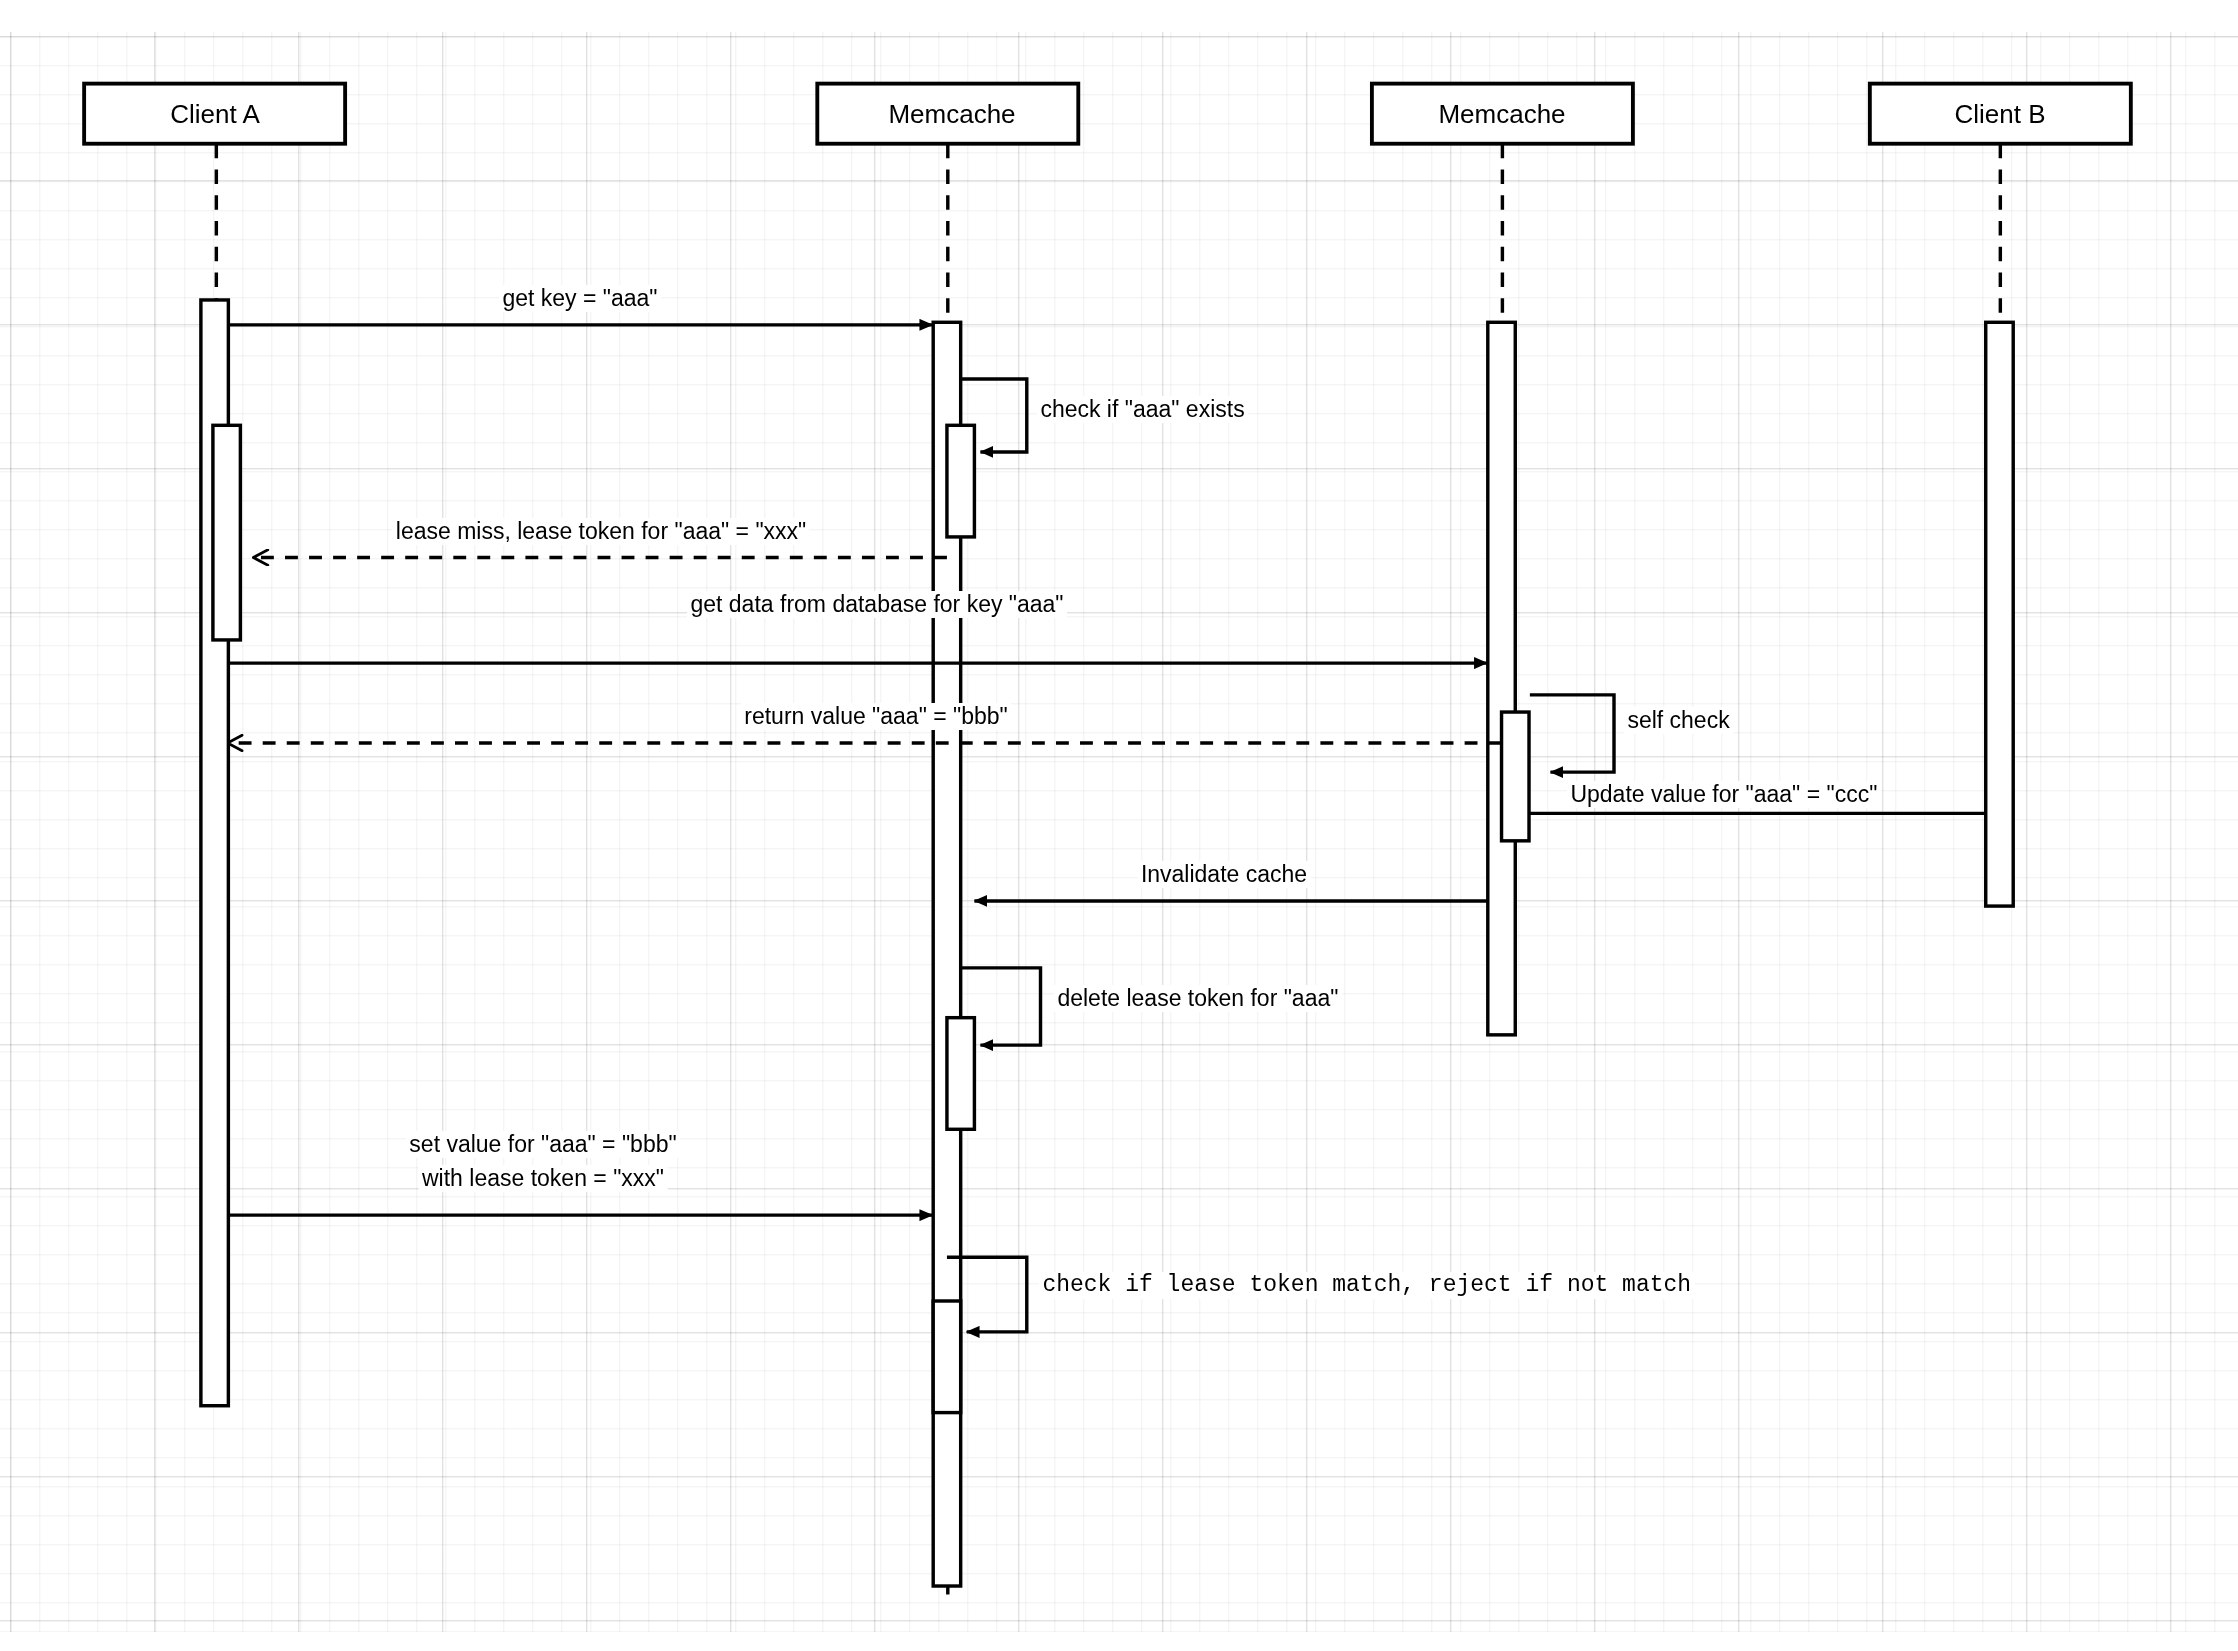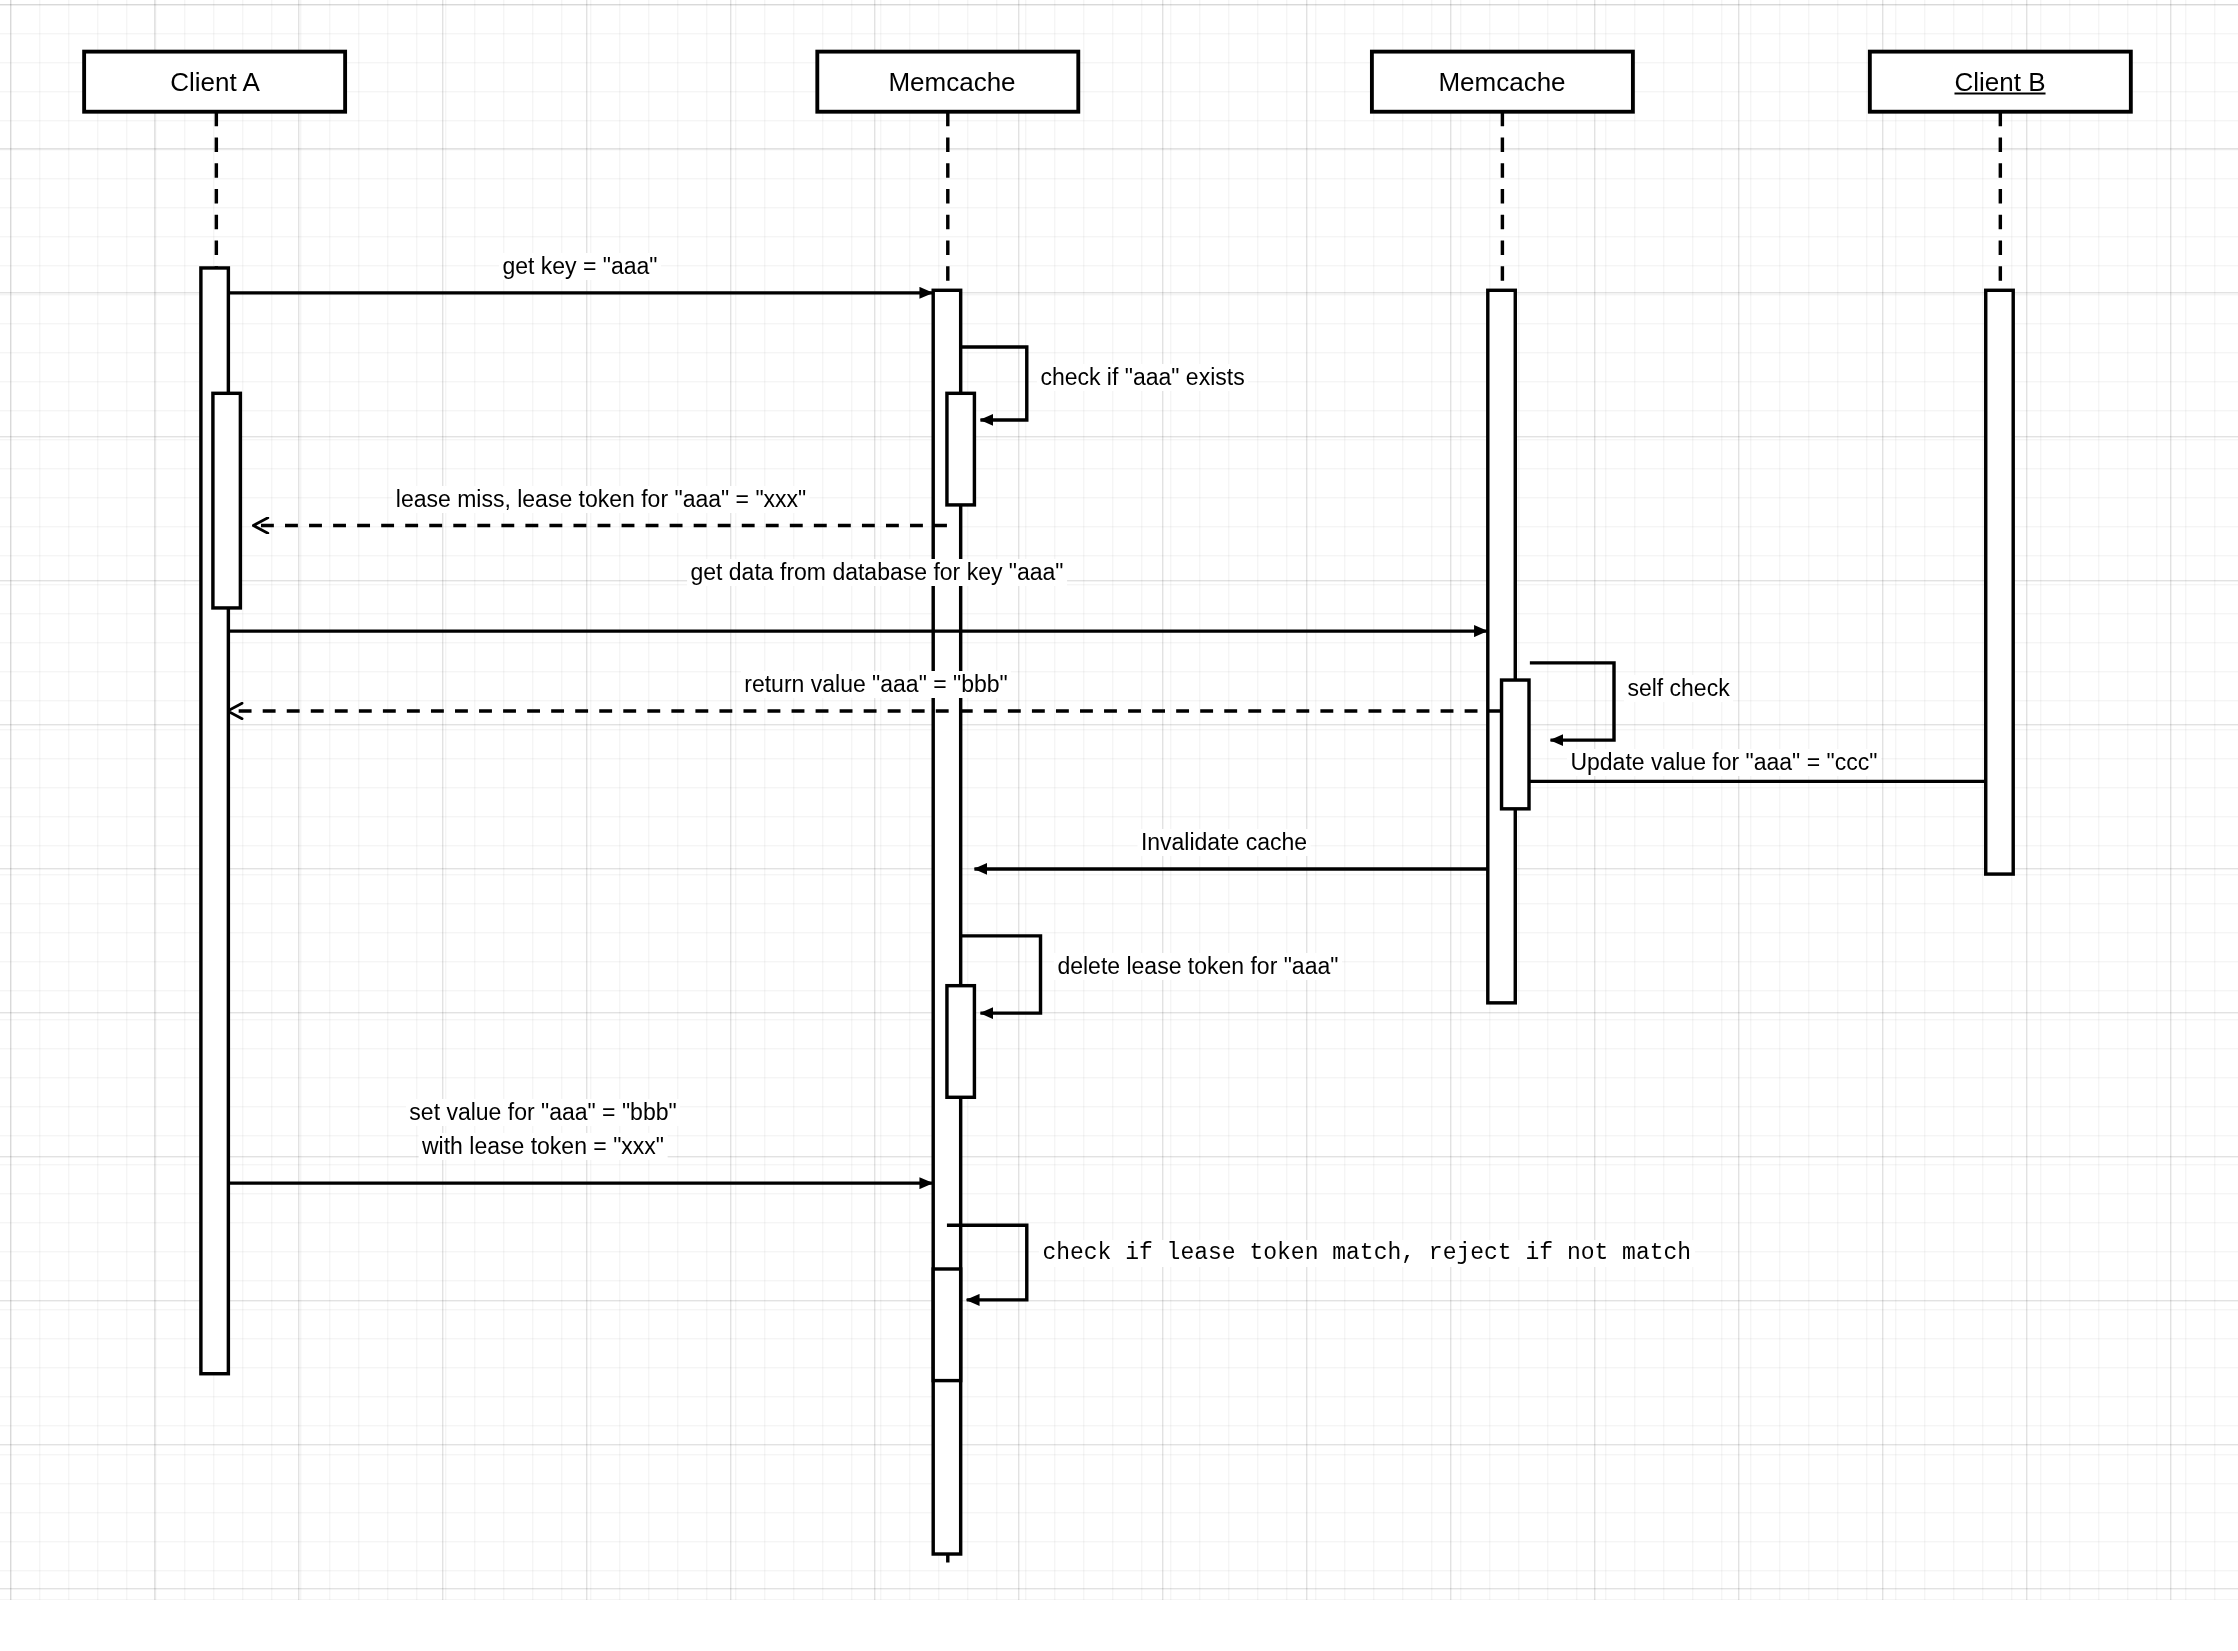--- a/index.html
+++ b/index.html
@@ -13,20 +13,21 @@
       linear-gradient(to right, rgba(0,0,0,0.16) 0.9px, transparent 0.9px),
       linear-gradient(to bottom, rgba(0,0,0,0.16) 0.9px, transparent 0.9px);
     background-size:
       29px 29px,
       29px 29px,
       144px 144px,
       144px 144px;
     background-position: 10.3px 4.3px, 10.3px 4.3px, 10.3px 4.3px, 10.3px 4.3px;
     overflow:hidden;
     font-family:"Liberation Sans", sans-serif;
+    margin-top:32px;
   }
   #svg{position:absolute;left:0;top:0;width:2239px;height:1652px;}
   .lbl{
     position:absolute;
     font-family:"Liberation Sans", sans-serif;
     font-size:23px;
     color:#000000;
     white-space:pre;
     line-height:1.18;
     background:#ffffff;
@@ -111,21 +112,21 @@
 
       <line x1="266" y1="1378" x2="1086" y2="1378" marker-end="url(#filledArrow)"></line>
 
       <path d="M1103,1427 L1196,1427 L1196,1514 L1126,1514" marker-end="url(#filledArrowL)"></path>
     </g>
   </svg>
 
   <div class="hdr-label" style="left:215px;top:82px;">Client A</div>
   <div class="hdr-label" style="left:952px;top:82px;">Memcache</div>
   <div class="hdr-label" style="left:1502px;top:82px;">Memcache</div>
-  <div class="hdr-label" style="left:2000px;top:82px;text-decoration:underline;">Client B</div>
+  <div class="hdr-label" style="left:2000px;top:82px;">Client B</div>
 
   <div class="lbl center" style="left:580px;top:253px;">get key = "aaa"</div>
 
   <div class="lbl" style="left:1037px;top:364px;">check if "aaa" exists</div>
 
   <div class="lbl center" style="left:601px;top:486px;">lease miss, lease token for "aaa" = "xxx"</div>
 
   <div class="lbl center" style="left:877px;top:559px;">get data from database for key "aaa"</div>
 
   <div class="lbl center" style="left:876px;top:671px;">return value "aaa" = "bbb"</div>

